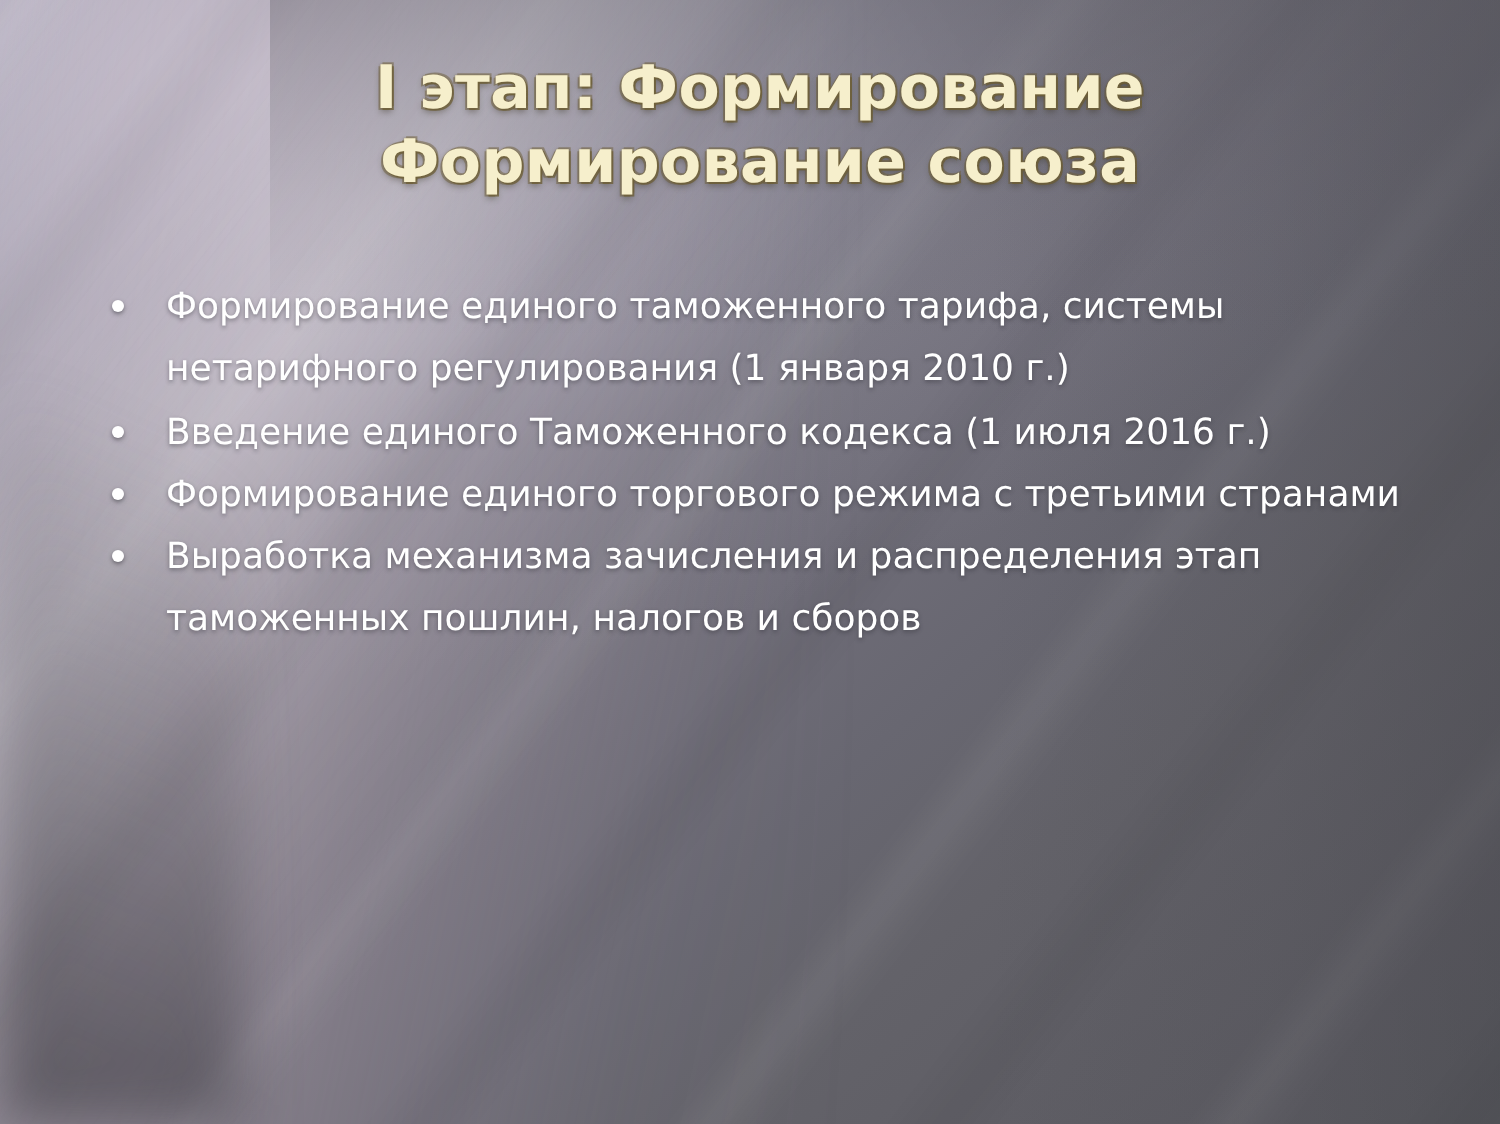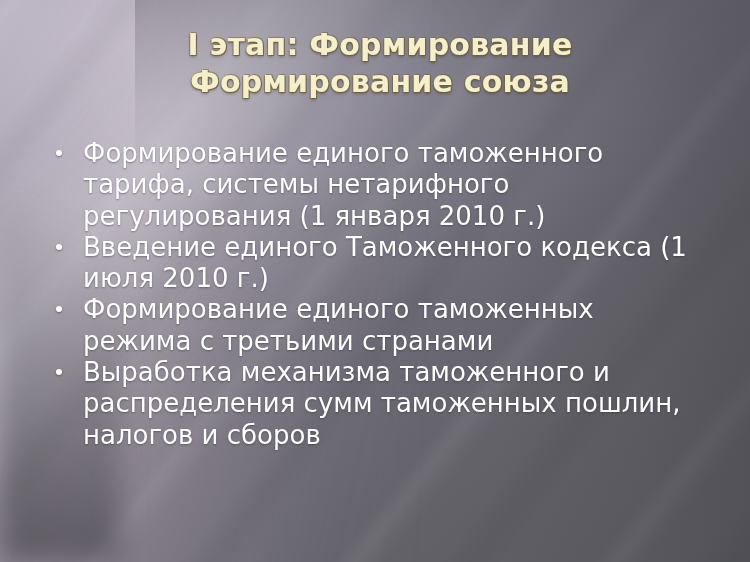--- a/index.html
+++ b/index.html
@@ -200,21 +200,21 @@
     position: absolute;
     left: 46px;
     top: 138px;
     width: 660px;
   }
 
   .bullet {
     position: relative;
     padding-left: 37px;
     margin: 0 0 0 0;
-    font-size: 26px;
+    font-size: 18px;
     line-height: 31.3px;
     color: #ffffff;
     text-shadow: 0 1px 2px rgba(40,40,46,0.45);
   }
 
   .bullet .marker {
     position: absolute;
     left: 10px;
     top: 12px;
     width: 6px;
@@ -252,29 +252,29 @@
 
     <div class="bullets">
 
       <div class="bullet">
         <span class="marker"></span>
         <span class="btext">Формирование единого таможенного тарифа, системы нетарифного регулирования (1 января 2010 г.)</span>
       </div>
 
       <div class="bullet">
         <span class="marker"></span>
-        <span class="btext">Введение единого Таможенного кодекса (1 июля 2010 г.)</span>
-      </div>
-
-      <div class="bullet">
-        <span class="marker"></span>
-        <span class="btext">Формирование единого таможенных режима с третьими странами</span>
-      </div>
-
-      <div class="bullet">
-        <span class="marker"></span>
-        <span class="btext">Выработка механизма таможенного и распределения сумм таможенных пошлин, налогов и сборов</span>
+        <span class="btext">Введение единого Таможенного кодекса (1 июля 2016 г.)</span>
+      </div>
+
+      <div class="bullet">
+        <span class="marker"></span>
+        <span class="btext">Формирование единого торгового режима с третьими странами</span>
+      </div>
+
+      <div class="bullet">
+        <span class="marker"></span>
+        <span class="btext">Выработка механизма зачисления и распределения этап таможенных пошлин, налогов и сборов</span>
       </div>
 
 
     </div>
   </div>
 </div>
 
 </body></html>

